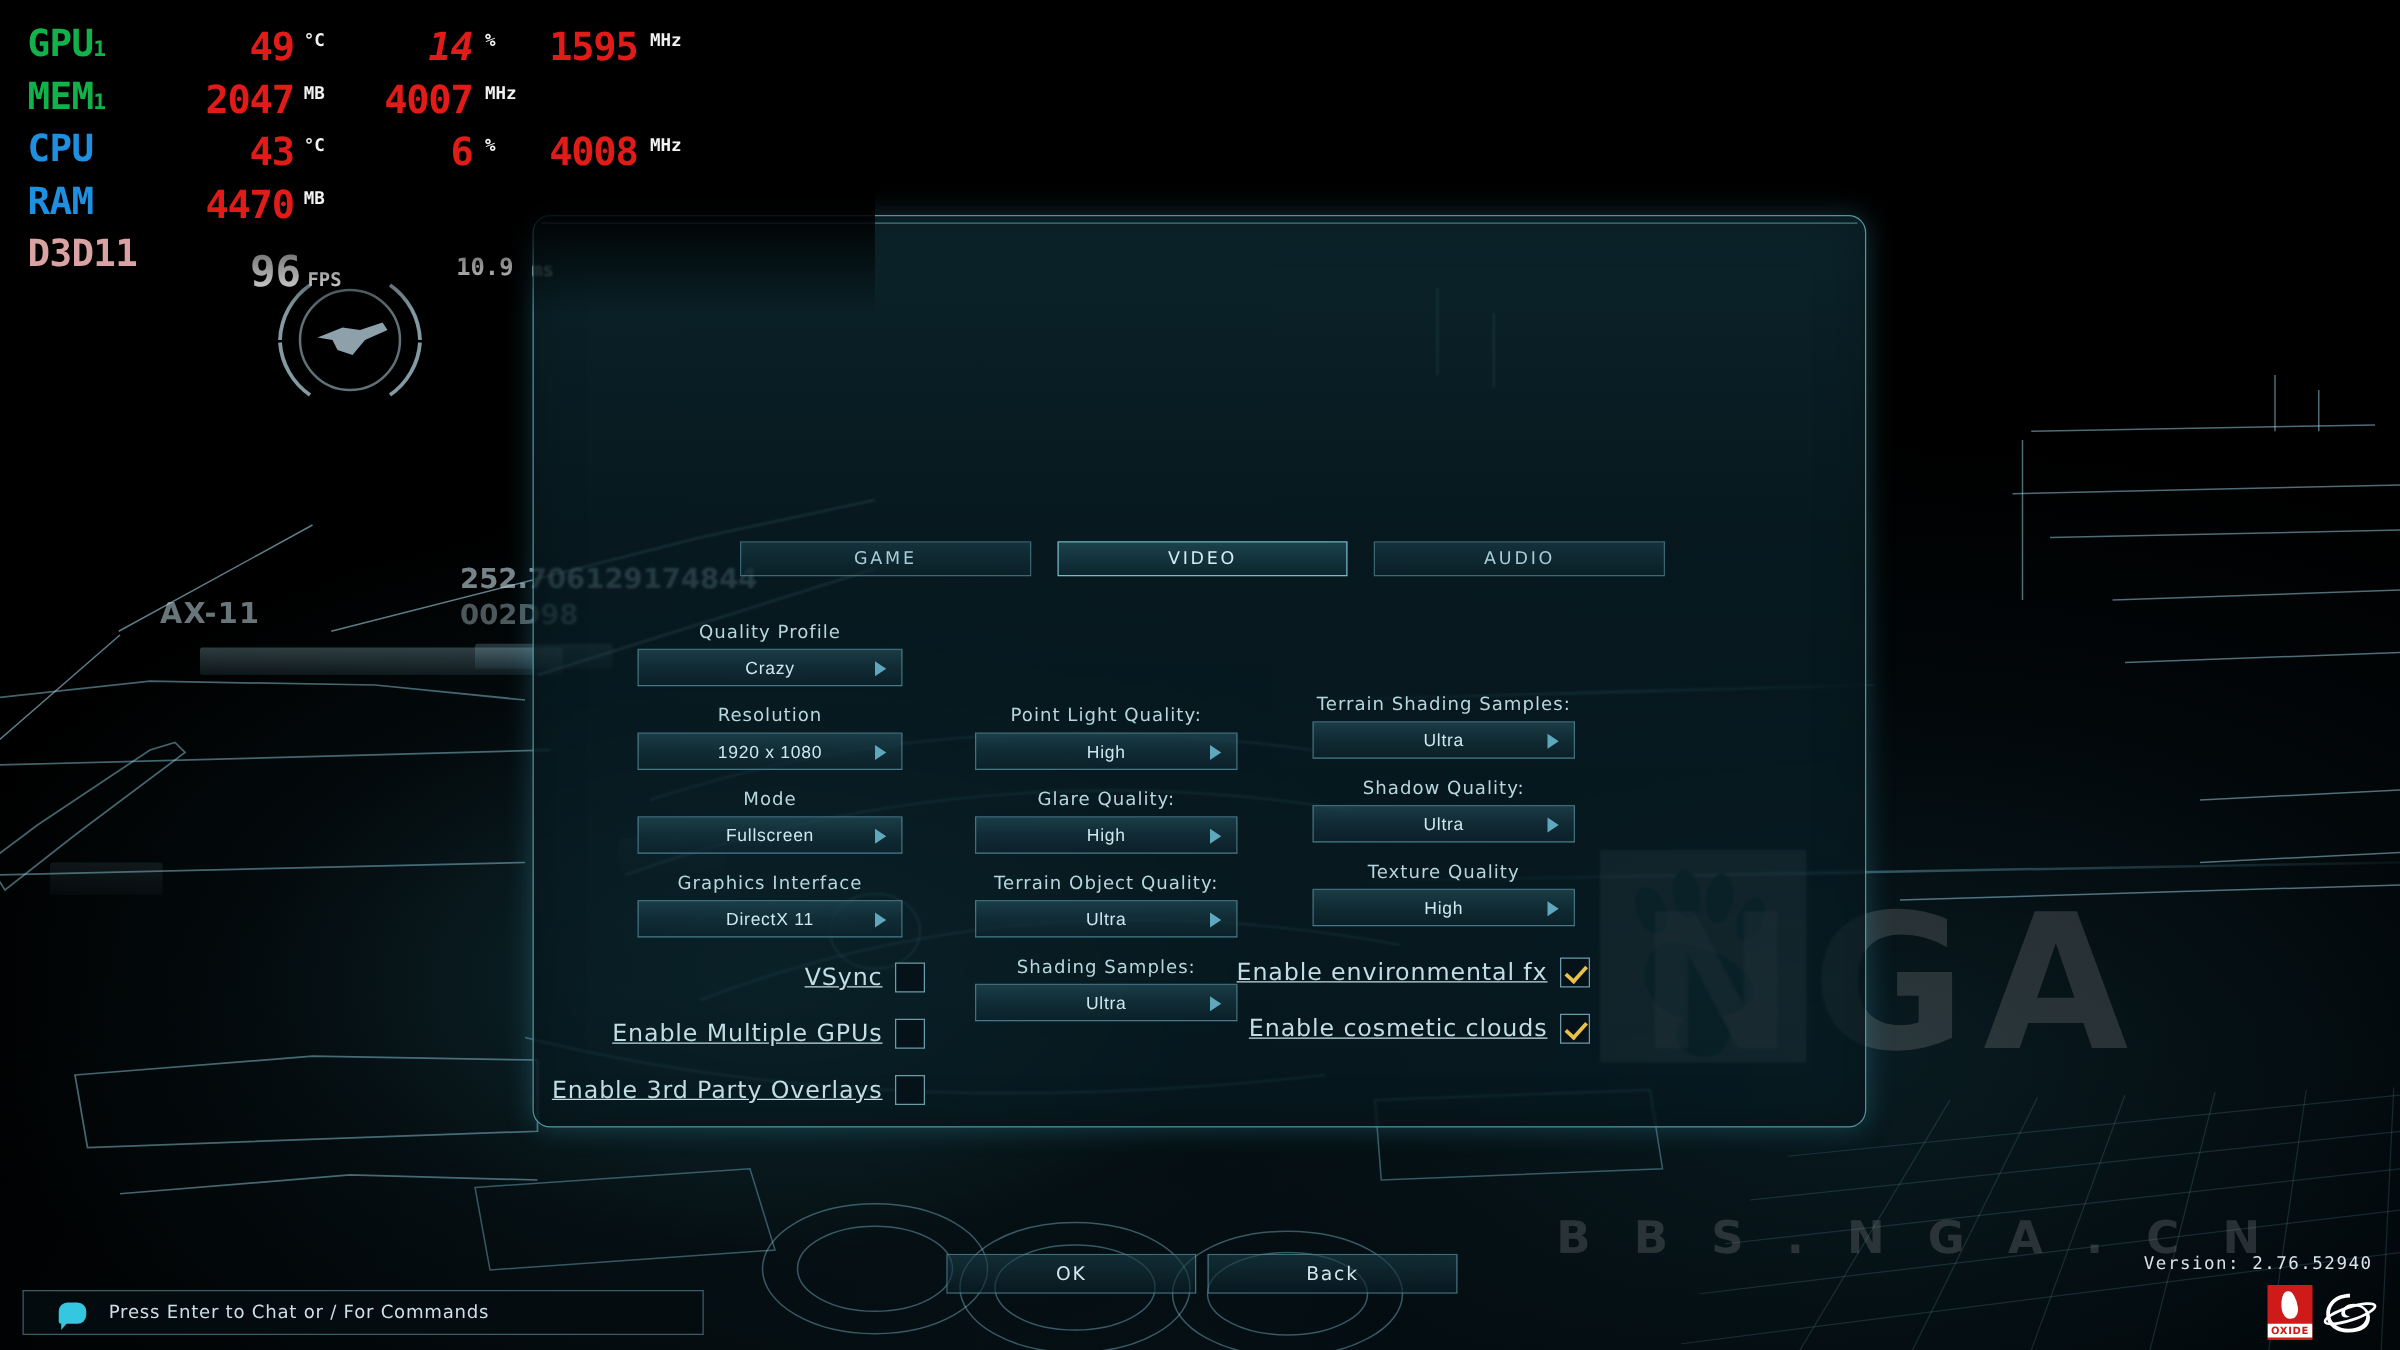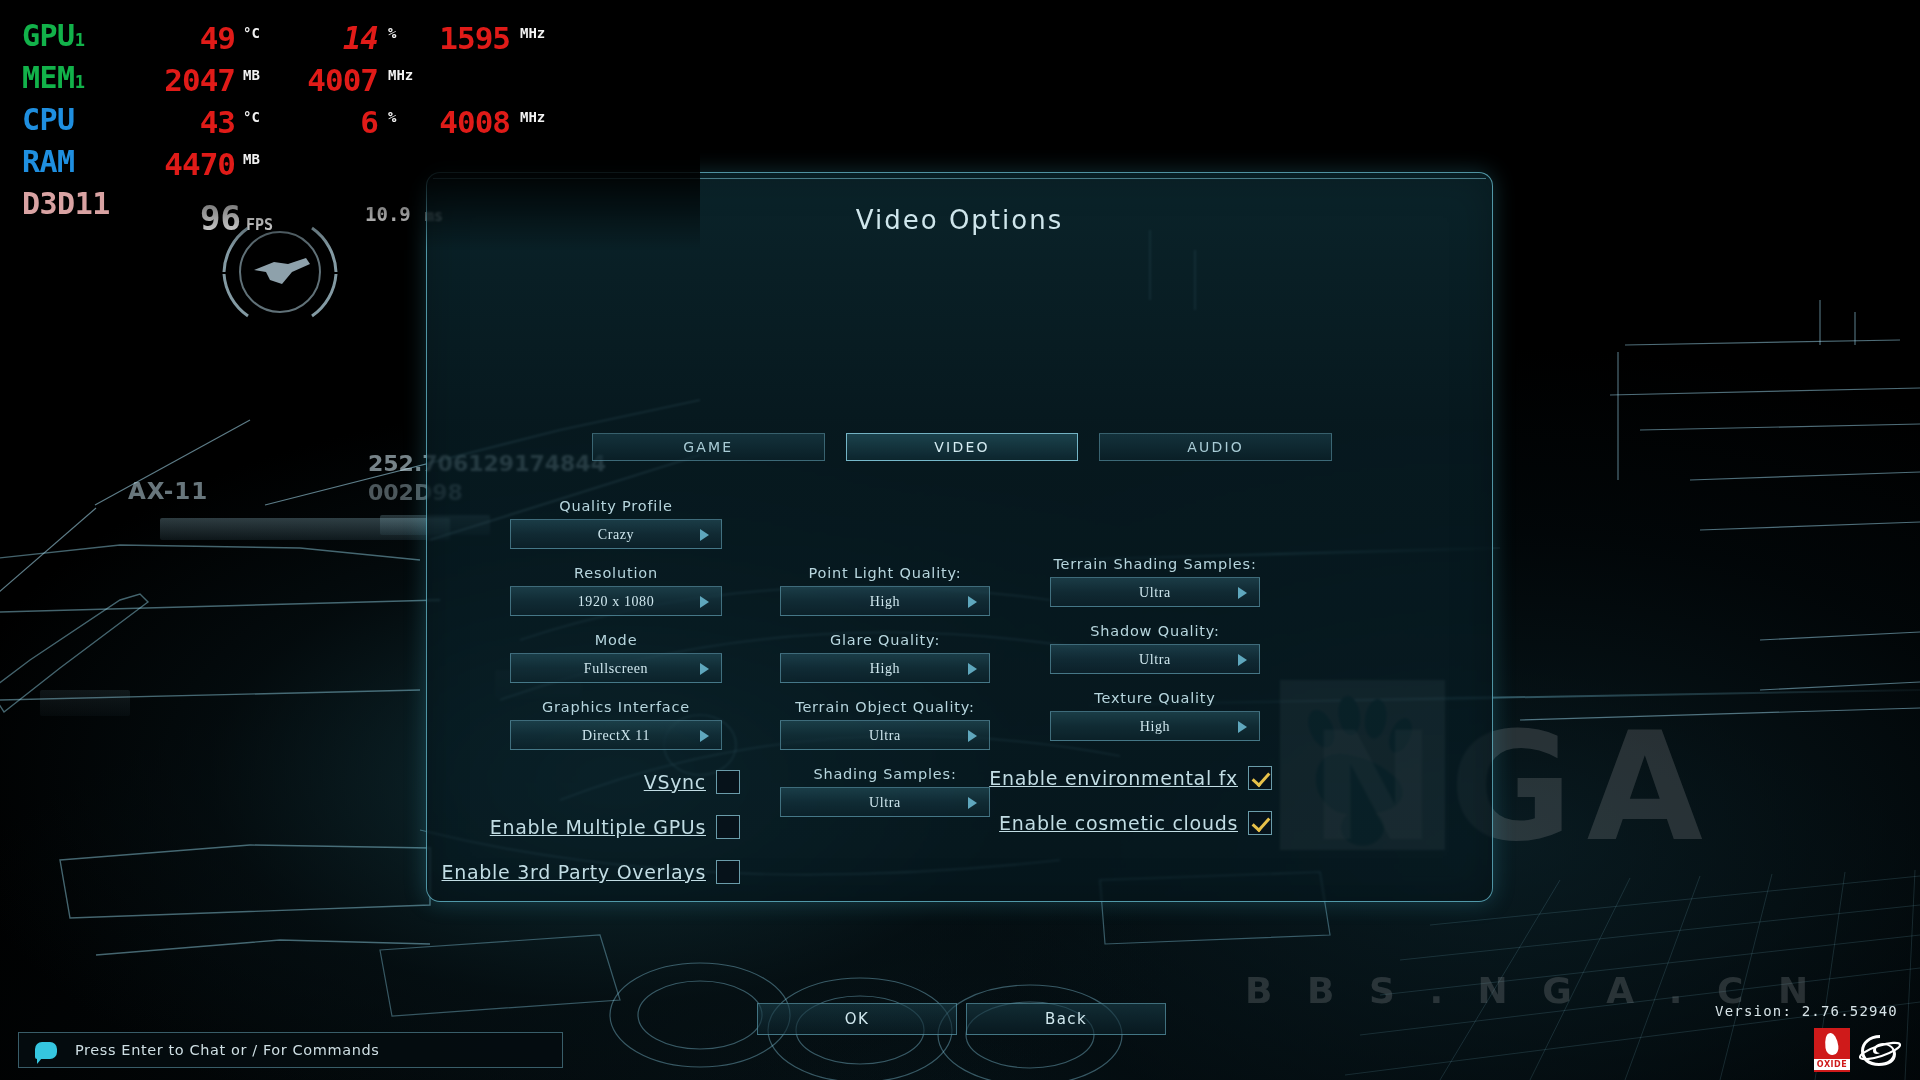--- a/index.html
+++ b/index.html
@@ -132,21 +132,21 @@
   }
   .dropdown {
     position:relative; height:30px;
     border:1px solid rgba(105,170,190,0.55);
     background:linear-gradient(180deg, rgba(34,74,86,0.72) 0%, rgba(20,50,60,0.72) 50%, rgba(13,36,45,0.72) 100%);
     cursor:pointer;
   }
   .dropdown .dval {
     position:absolute; left:0; right:0; top:0; height:30px; line-height:29px;
     text-align:center; color:#cfe7ee; font-size:14px; letter-spacing:0.6px;
-    font-family:Liberation Serif, serif;
+    font-family:Liberation Sans, sans-serif;
   }
   .dropdown .darrow {
     position:absolute; right:12px; top:9px;
     width:0; height:0;
     border-left:9px solid #5fa7bd;
     border-top:6px solid transparent;
     border-bottom:6px solid transparent;
   }
 
   
@@ -177,21 +177,21 @@
     border:1px solid rgba(110,180,200,0.55);
     background:linear-gradient(180deg, rgba(26,62,73,0.62), rgba(11,32,40,0.62));
     cursor:pointer; font-family:"DejaVu Sans", sans-serif;
   }
 
   
   #chatbar {
     position:absolute; left:18px; top:1032px; width:545px; height:36px;
     border:1px solid rgba(110,175,195,0.50);
     background:rgba(4,12,16,0.88);
-    display:flex; align-items:center; z-index:40;
+    display:flex; align-items:center; z-index:40;padding-left:12px;
   }
   #chat-icon {
     width:22px; height:17px; margin-left:16px; flex:0 0 auto;
     background:#35c6e0; border-radius:7px 7px 7px 2px; position:relative;
   }
   #chat-icon::after {
     content:""; position:absolute; left:2px; bottom:-5px;
     border-left:5px solid #35c6e0;
     border-bottom:6px solid transparent;
   }
@@ -391,21 +391,20 @@
   <g stroke="rgba(175,205,218,0.55)" fill="none" stroke-width="2">
     <circle cx="84" cy="60" r="40"></circle>
   </g>
   <g fill="rgba(190,215,228,0.75)">
     <path d="M58 58 L78 50 L92 52 L110 46 L114 52 L96 60 L86 72 L74 68 L70 60 Z"></path>
   </g>
 </svg>
 
 <div id="dialog">
 
-  <div id="dialog-title">Video Options</div>
 
   <div id="tabs">
     <div class="tab">GAME</div>
     <div class="tab active">VIDEO</div>
     <div class="tab">AUDIO</div>
   </div>
 
   <div class="setting" style="left:83px;top:325px;width:212px">
     <div class="slabel">Quality Profile</div>
     <div class="dropdown">

